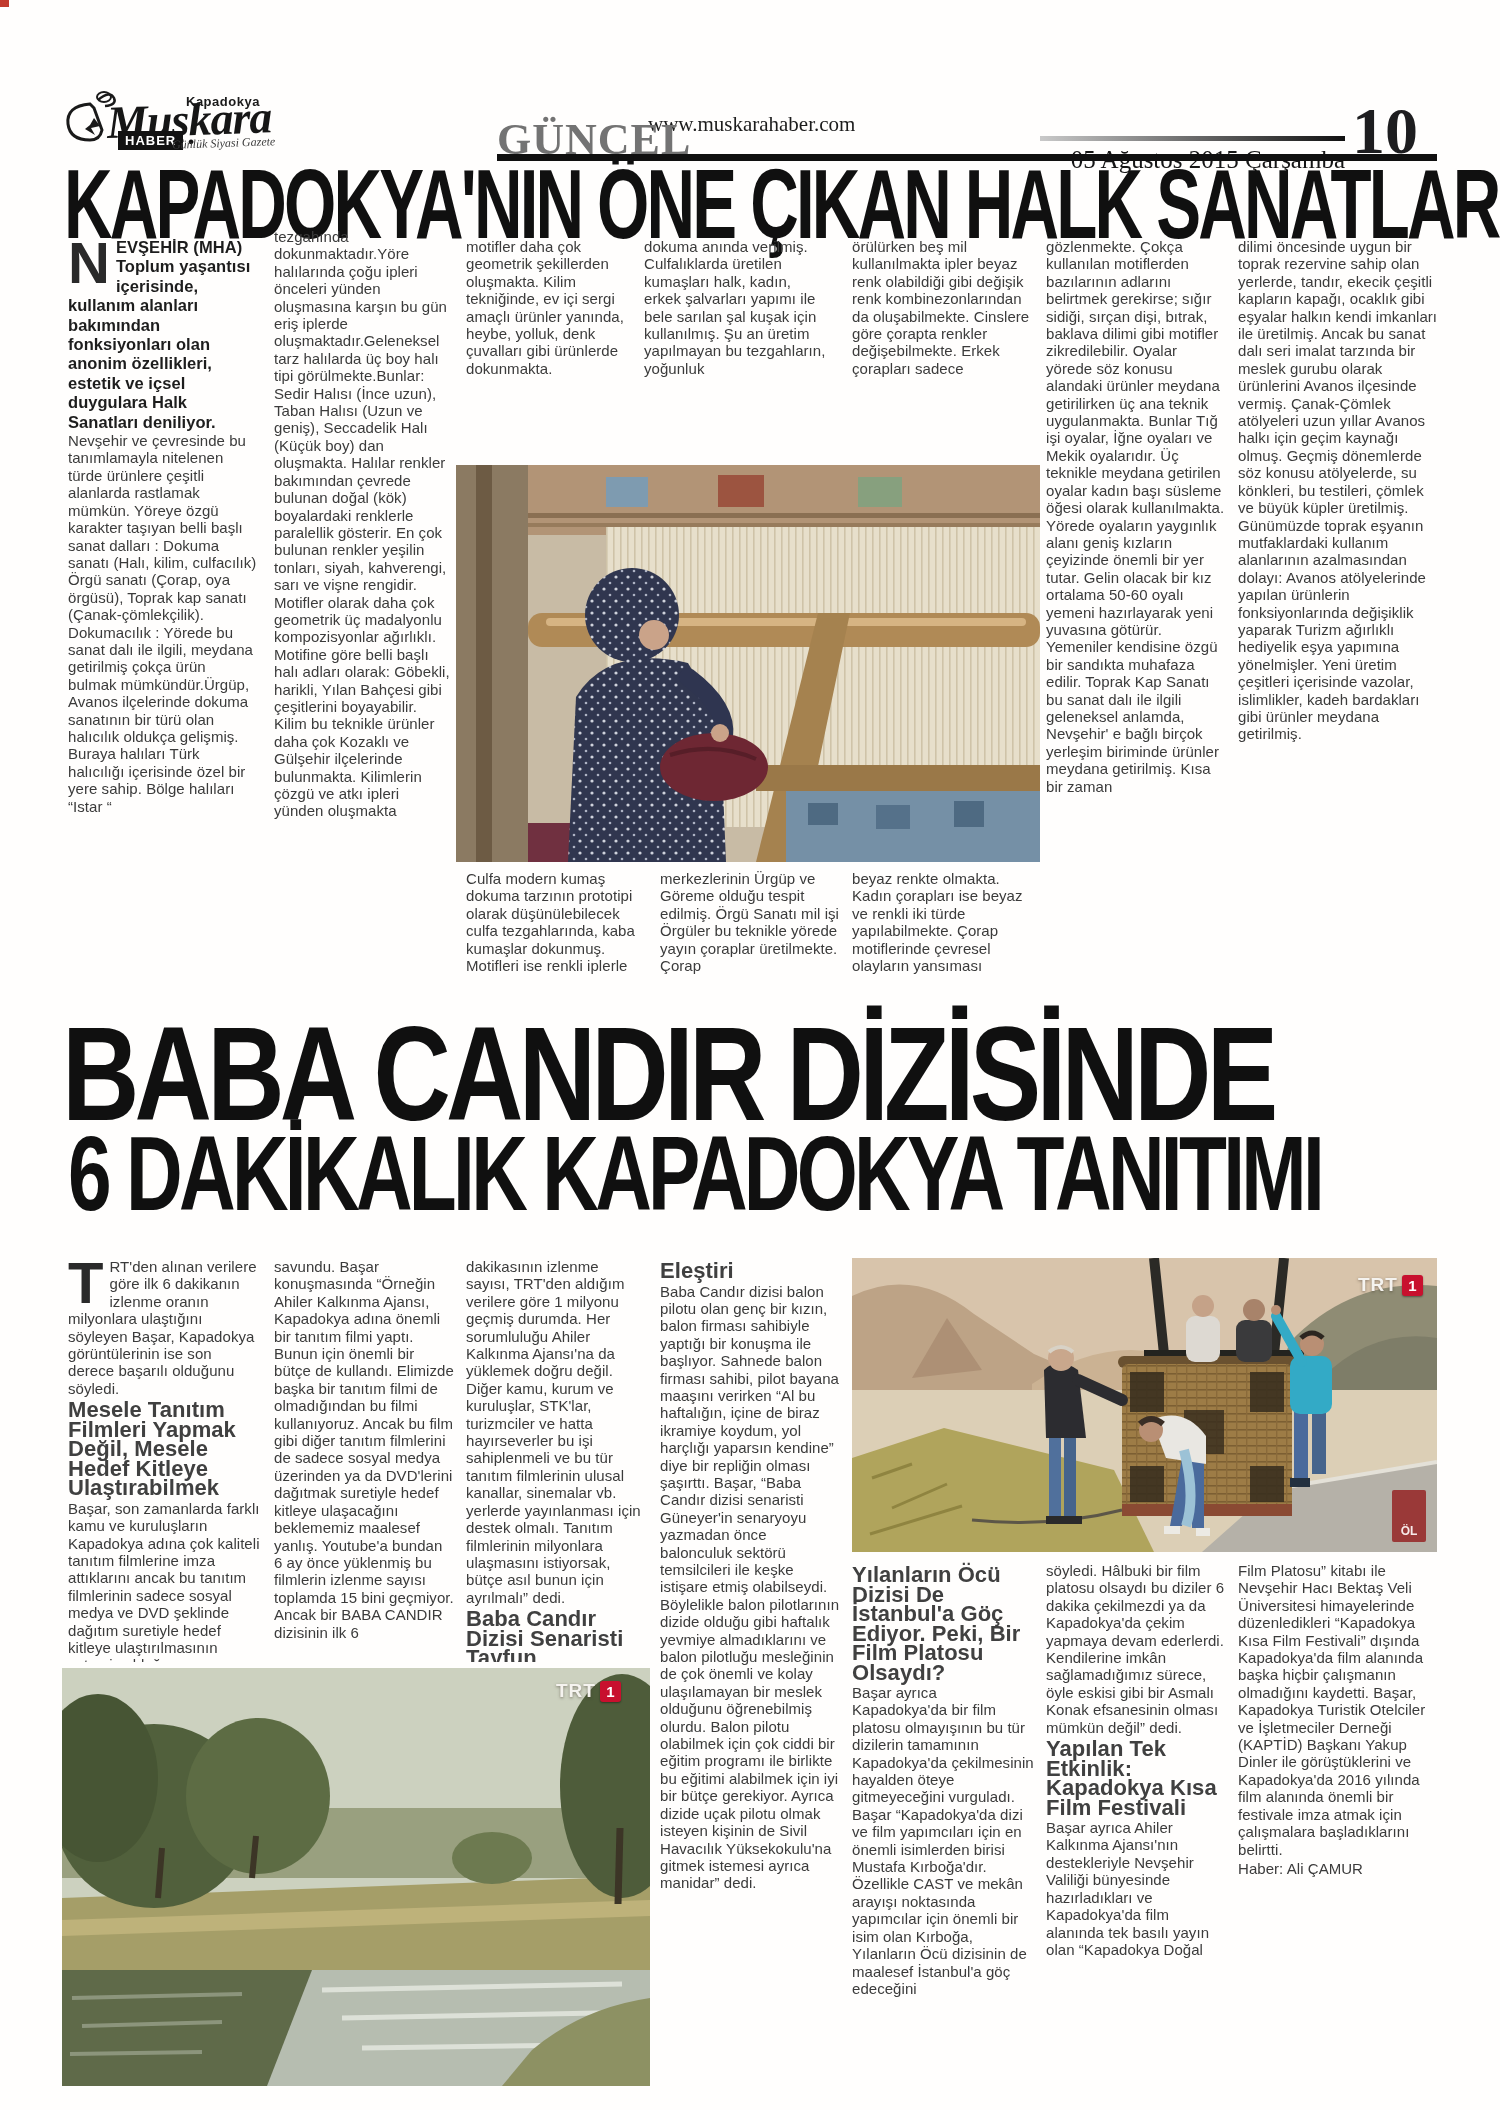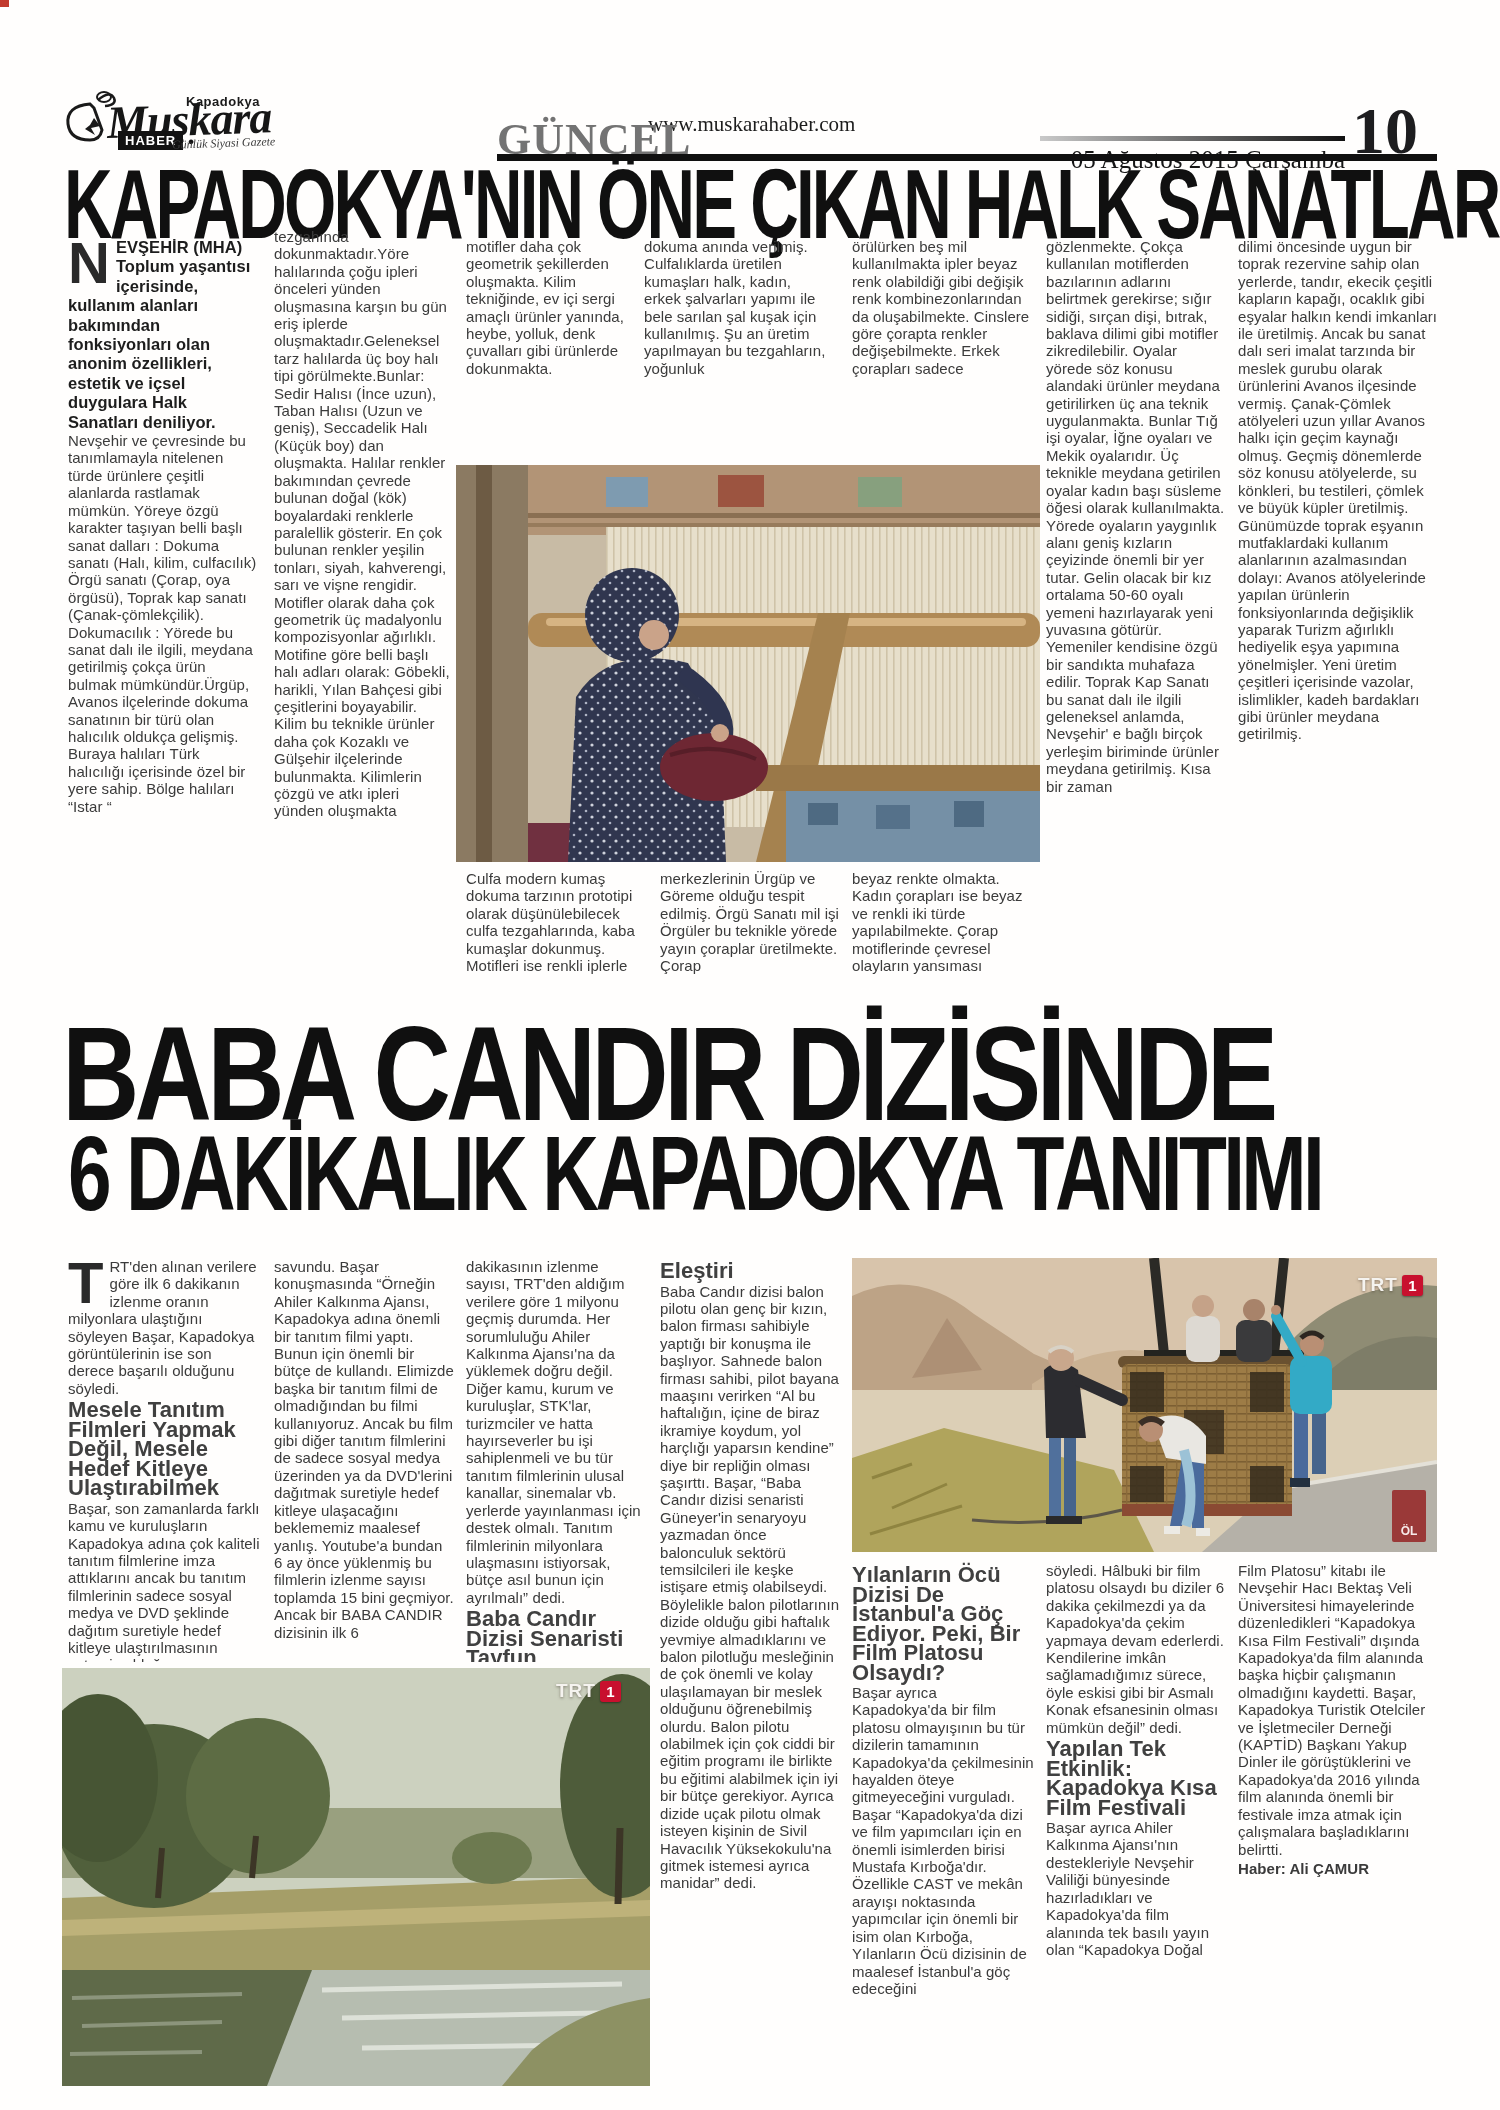--- a/index.html
+++ b/index.html
@@ -33,21 +33,21 @@
   .dropcap{float:left;font-size:58px;line-height:46px;font-weight:bold;color:#2a2a2a;margin:2px 6px 0 0;}
   
   .photo{overflow:hidden;}
   .photo svg{display:block;width:100%;height:100%;}
   .trt{display:flex;align-items:center;gap:4px;}
   .trt-text{color:#f5f3ef;font-weight:bold;font-size:19px;letter-spacing:1px;text-shadow:0 1px 3px rgba(60,50,40,.55);}
   .trt-one{background:#c8102e;color:#fff;width:21px;height:21px;display:flex;align-items:center;justify-content:center;
            font-weight:bold;font-size:15px;border-radius:3px;box-shadow:0 1px 2px rgba(0,0,0,.4);}
   .stamp{background:rgba(150,40,40,.88);color:#f7eaea;width:34px;height:48px;display:flex;align-items:flex-end;
          justify-content:center;font-size:12px;font-weight:bold;padding-bottom:4px;border-radius:2px;}
-  .byline{margin-top:2px;font-weight:bold;}
+  .byline{margin-top:2px;}
 </style>
 </head>
 <body>
 
 <div class="page">
 
   <div class="abs scan-mark"></div>
 
   <div class="abs" style="left:60px;top:88px;width:60px;height:56px;">
     <svg viewBox="0 0 60 56" width="60" height="56">

